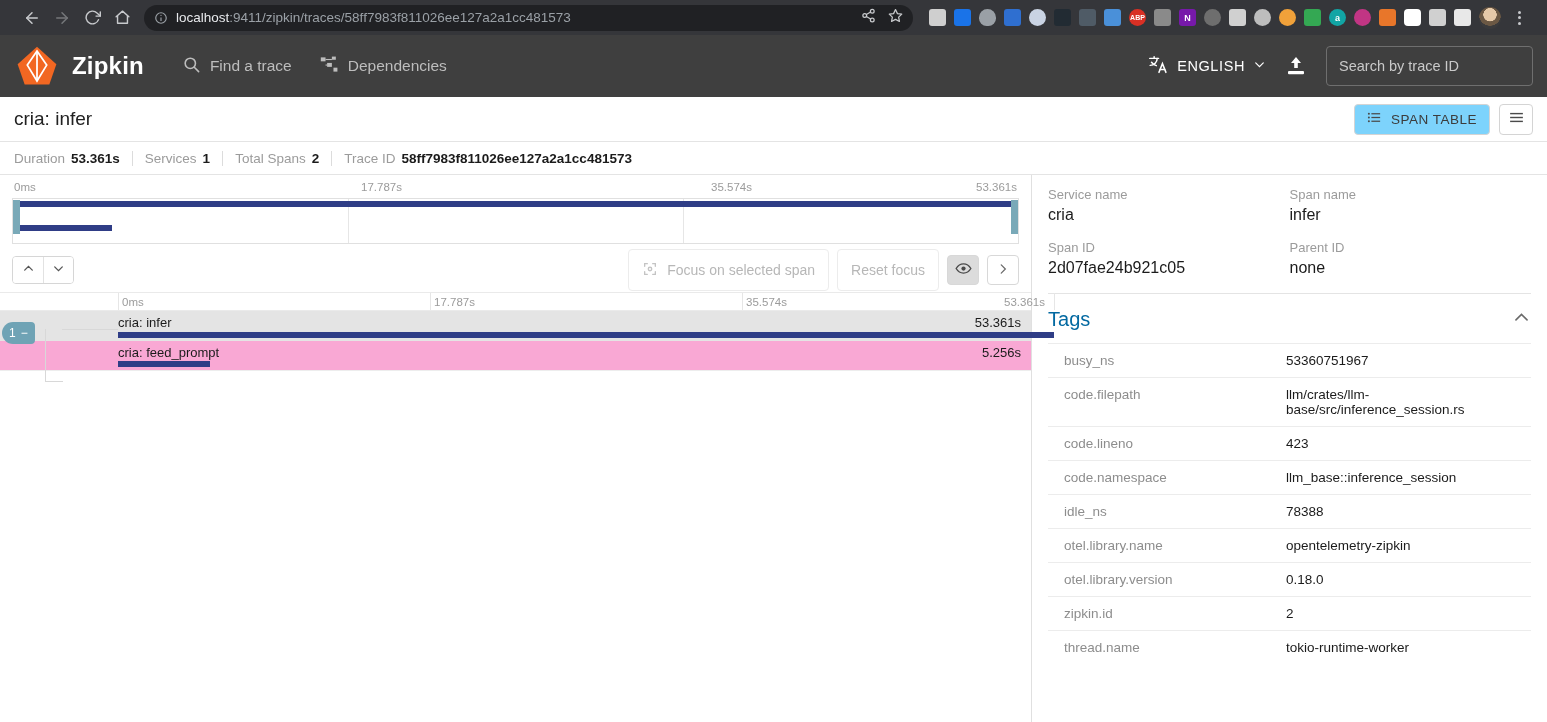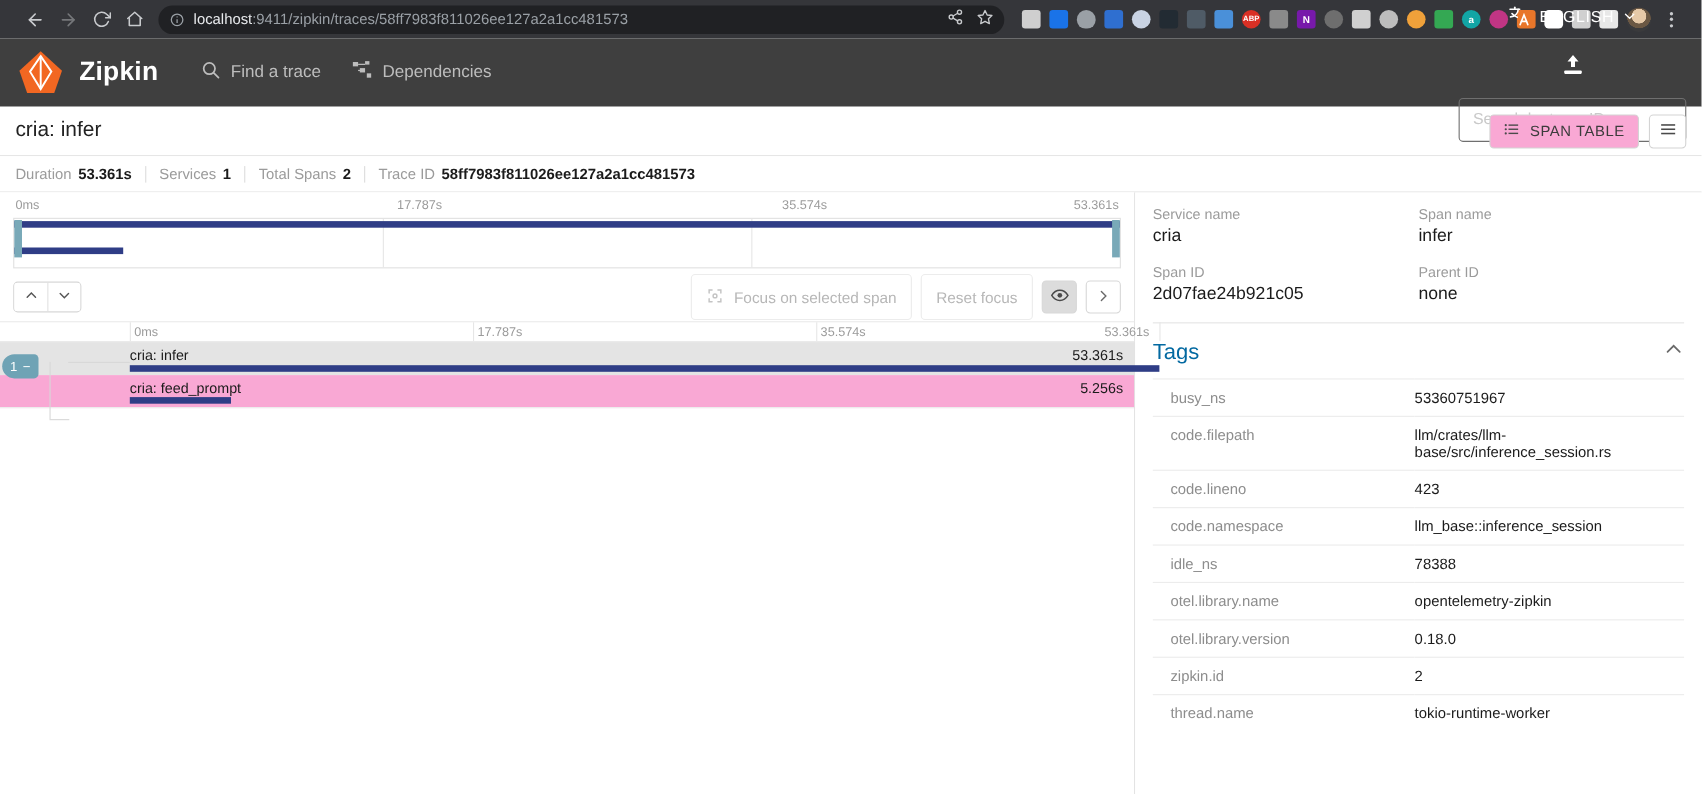--- a/index.html
+++ b/index.html
@@ -46,39 +46,39 @@
 
   
   .zk-header {
     height: 62px; background: #3f3f3f; display: flex; align-items: center;
     padding: 0 14px; color: #fff;
   }
   .zk-logo { width: 46px; height: 46px; display: flex; align-items: center; justify-content: center; }
   .zk-title { font-size: 24px; font-weight: bold; margin-left: 12px; letter-spacing: .2px; }
   .zk-nav { display: flex; align-items: center; margin-left: 38px; gap: 28px; }
   .zk-nav-item { display: flex; align-items: center; gap: 9px; color: #bdbdbd; font-size: 15.5px; cursor: pointer; }
-  .zk-right { margin-left: auto; display: flex; align-items: center; gap: 18px; flex-direction: column; }
+  .zk-right { margin-left: auto; display: flex; align-items: center; gap: 18px; }
   .lang-sel { display: flex; align-items: center; gap: 8px; font-size: 14.5px; letter-spacing: .6px; cursor: pointer; }
   .upload-btn { display: flex; align-items: center; justify-content: center; cursor: pointer; }
   .trace-search {
     width: 207px; height: 40px; border: 1px solid #6f6f6f; border-radius: 4px;
     background: transparent; color: #84cc16; font-size: 14.5px; padding: 0 12px;
     font-family: "Liberation Sans", sans-serif;
   }
   .trace-search::placeholder { color: #c9c9c9; }
 
   
   .trace-title-bar {
     height: 45px; border-bottom: 1px solid #e4e4e4; display: flex;
     align-items: center; padding: 0 14px; background: #fff;
   }
   .trace-title { font-size: 19px; color: #222; }
   .title-actions { margin-left: auto; display: flex; align-items: center; gap: 9px; }
   .btn-outline {
-    height: 31px; border: 1px solid #d4d4d4; border-radius: 4px; background: #f9a8d4;
+    height: 31px; border: 1px solid #d4d4d4; border-radius: 4px; background: #7dd3fc;
     display: flex; align-items: center; gap: 9px; padding: 0 12px;
     font-size: 13.5px; color: #3c3c3c; letter-spacing: .5px; cursor: pointer;
     font-family: "Liberation Sans", sans-serif;
   }
   .btn-icon-sq {
     width: 34px; height: 31px; border: 1px solid #d4d4d4; border-radius: 4px; background: #fff;
     display: flex; align-items: center; justify-content: center; cursor: pointer;
   }
 
   

